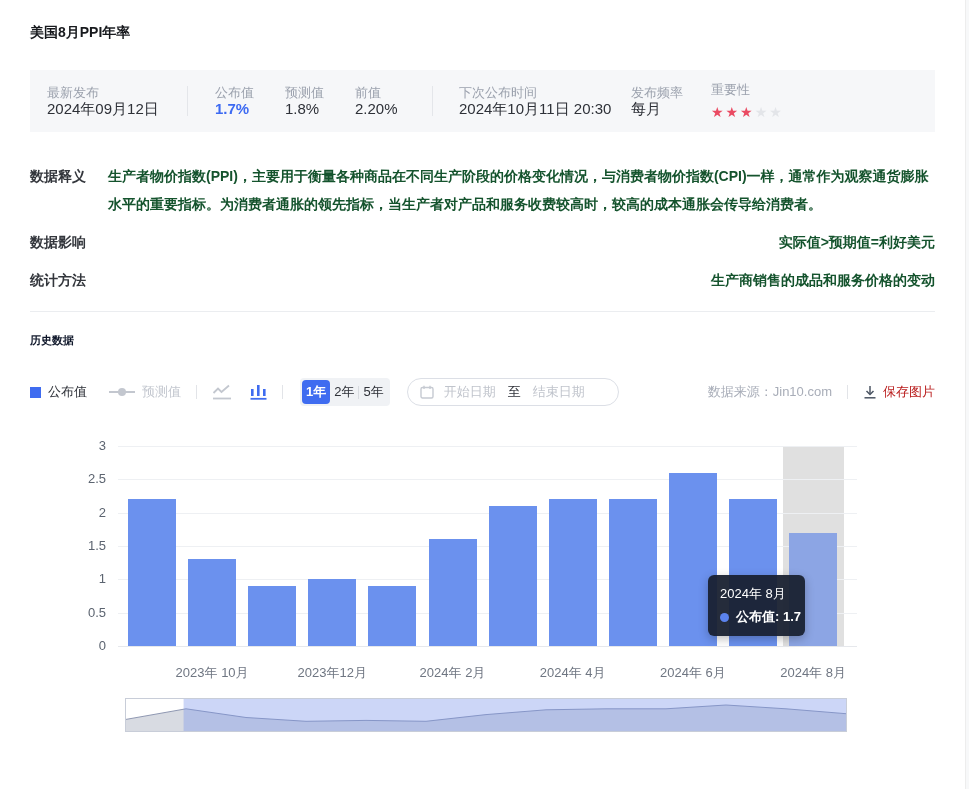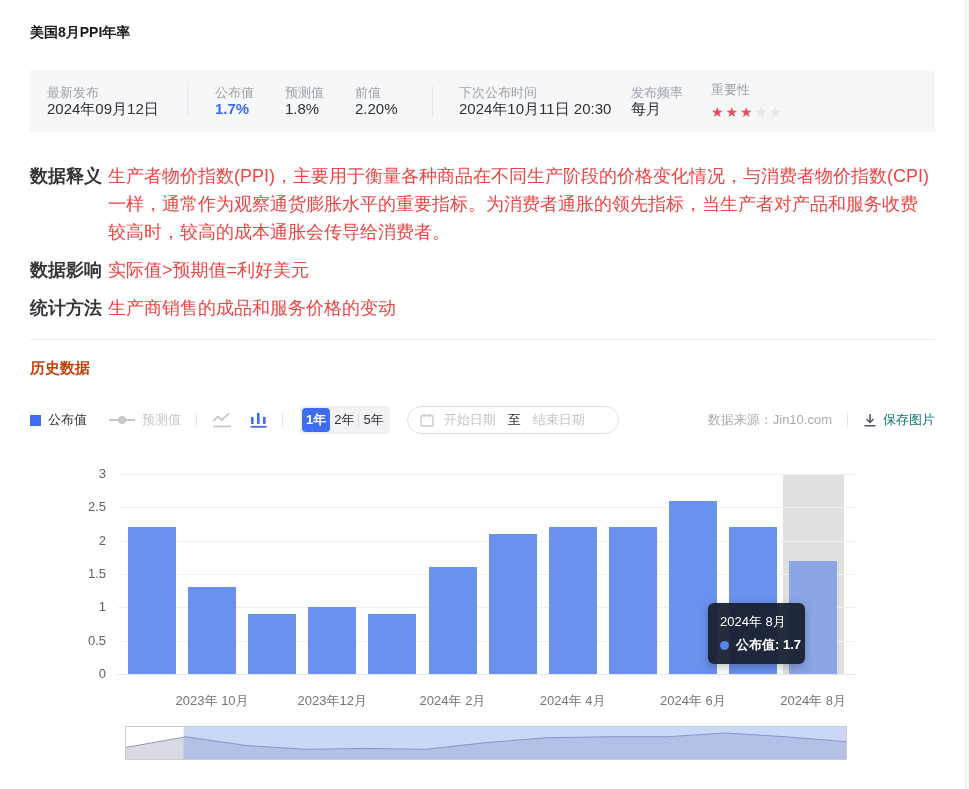--- a/index.html
+++ b/index.html
@@ -17,28 +17,28 @@
   .stat .lbl { font-size:13px; color:#9ba1ad; line-height:15px; }
   .stat .val { font-size:15px; color:#2e3138; line-height:18px; }
   .stat .val.blue { color:#3d6af2; font-weight:bold; }
   .vdiv { width:1px; height:30px; background:#e4e6ea; }
   .w-latest{width:140px;} .w-pub{width:70px; margin-left:27px;} .w-fore{width:70px;} .w-prev{width:77px;}
   .w-next{width:172px; margin-left:26px;} .w-freq{width:80px;}
   .stars { font-size:14px; letter-spacing:2px; line-height:18px; margin-top:6px; }
   .stars .on { color:#ea4b63; } .stars .off { color:#e3e5e9; }
 
   
-  .info-row { display:flex; font-size:18px; }
+  .info-row { display:flex; font-size:14px;justify-content:space-between; }
   .info-row .k { width:78px; flex:0 0 78px; font-weight:bold; color:#33363c; line-height:28px; }
-  .info-row .v { color:#ef4444; line-height:28px; max-width:828px; }
+  .info-row .v { color:#14532d; line-height:28px; max-width:828px;font-weight:bold; }
   .mt-def{margin-top:30px;} .mt-impact{margin-top:14px;} .mt-method{margin-top:18px;} .mt-agency{margin-top:21px;}
   .mt-impact .k,.mt-impact .v,.mt-method .k,.mt-method .v,.mt-agency .k,.mt-agency .v{line-height:20px;}
 
   .hr { margin-top:21px; border-top:1px solid #ebedf0; }
-  .section-title { margin-top:18px; font-size:15px; font-weight:bold; color:#c2410c; line-height:20px; }
+  .section-title { margin-top:18px; font-size:11px; font-weight:bold; color:#0f172a; line-height:20px; }
 
   
   .toolbar { margin-top:27px; height:30px; display:flex; align-items:center; font-size:13px; }
   .legend-item { display:flex; align-items:center; cursor:pointer; }
   .sq { width:11px; height:11px; background:#3f6cf0; margin-right:7px; }
   .legend-pub { color:#2e3138; }
   .linedot { position:relative; width:26px; height:2px; background:#c3c7cf; margin:0 7px 0 22px; }
   .linedot i { position:absolute; left:9px; top:-3px; width:8px; height:8px; border-radius:50%; background:#c3c7cf; }
   .legend-fore { color:#c3c7cf; }
   .tsep { width:1px; height:14px; background:#e2e4e8; margin:0 15px; }
@@ -48,21 +48,21 @@
   .pbtn { padding:4px 4px; color:#2e3138; cursor:pointer; border-radius:4px; line-height:16px; }
   .pbtn.active { background:#3f6cf0; color:#fff; font-weight:bold; }
   .pdiv { width:1px; height:13px; background:#d8dbe0; }
   .daterange { display:flex; align-items:center; margin-left:17px; width:212px; height:28px;
     border:1px solid #dcdfe6; border-radius:14px; padding:0 12px; background:#fff; }
   .daterange .ph { color:#c0c4cc; }
   .daterange .to { color:#2e3138; margin:0 12px; }
   .cal { margin-right:10px; display:flex; }
   .spacer { flex:1; }
   .source { color:#a8adb8; }
-  .save { display:flex; align-items:center; color:#0f766e; cursor:pointer; }
+  .save { display:flex; align-items:center; color:#b91c1c; cursor:pointer; }
   .save svg { margin-right:6px; }
 
   
   .chart-area { position:relative; margin-top:24px; height:253px; }
   .gridline { position:absolute; left:88px; width:739px; height:1px; background:#eef0f3; }
   .gridline.zero { background:#e6e8ec; }
   .ylab { position:absolute; left:0; width:76px; text-align:right; font-size:13px; color:#5c6470; line-height:16px; }
   .band { position:absolute; background:#e0e0e0; }
   .bar { position:absolute; background:#6b91ee; }
   .bar.hl { background:#8ca5e4; }

